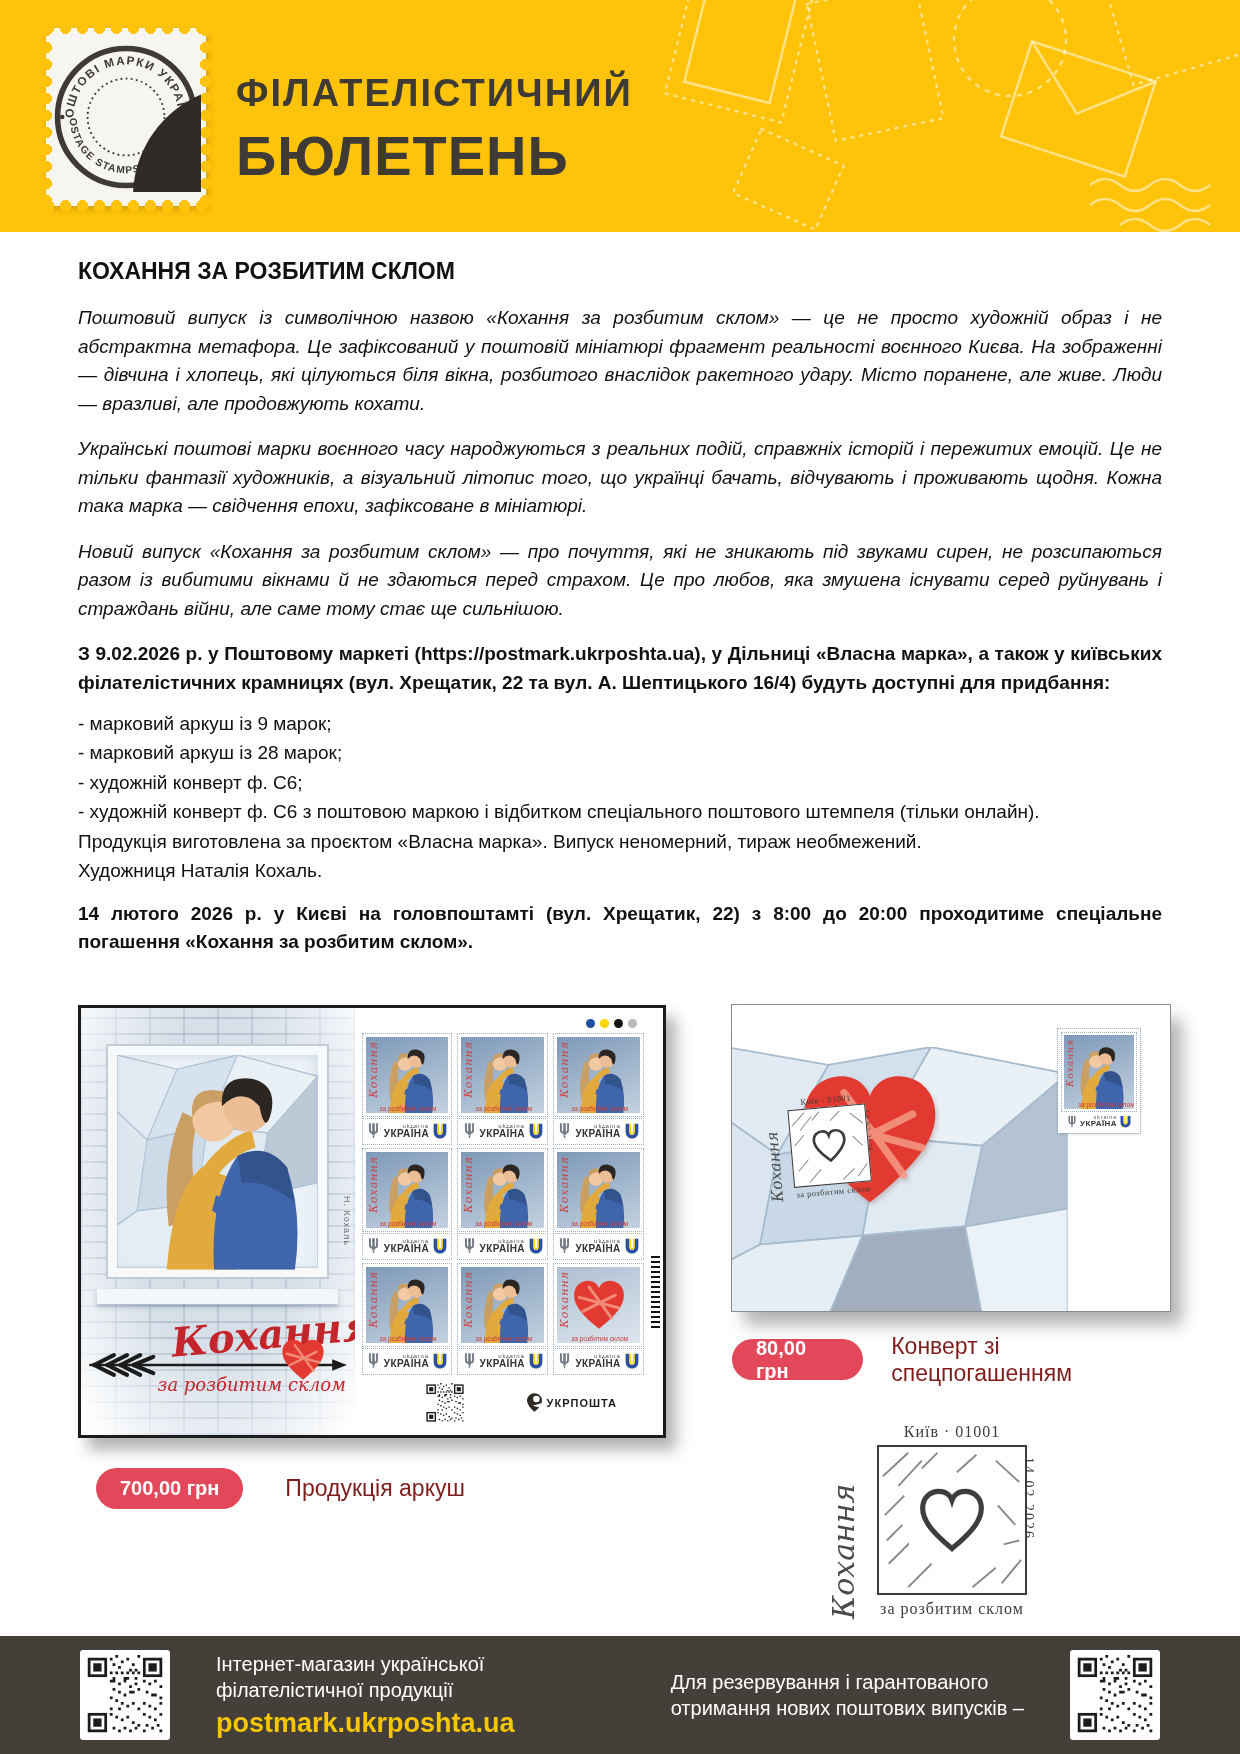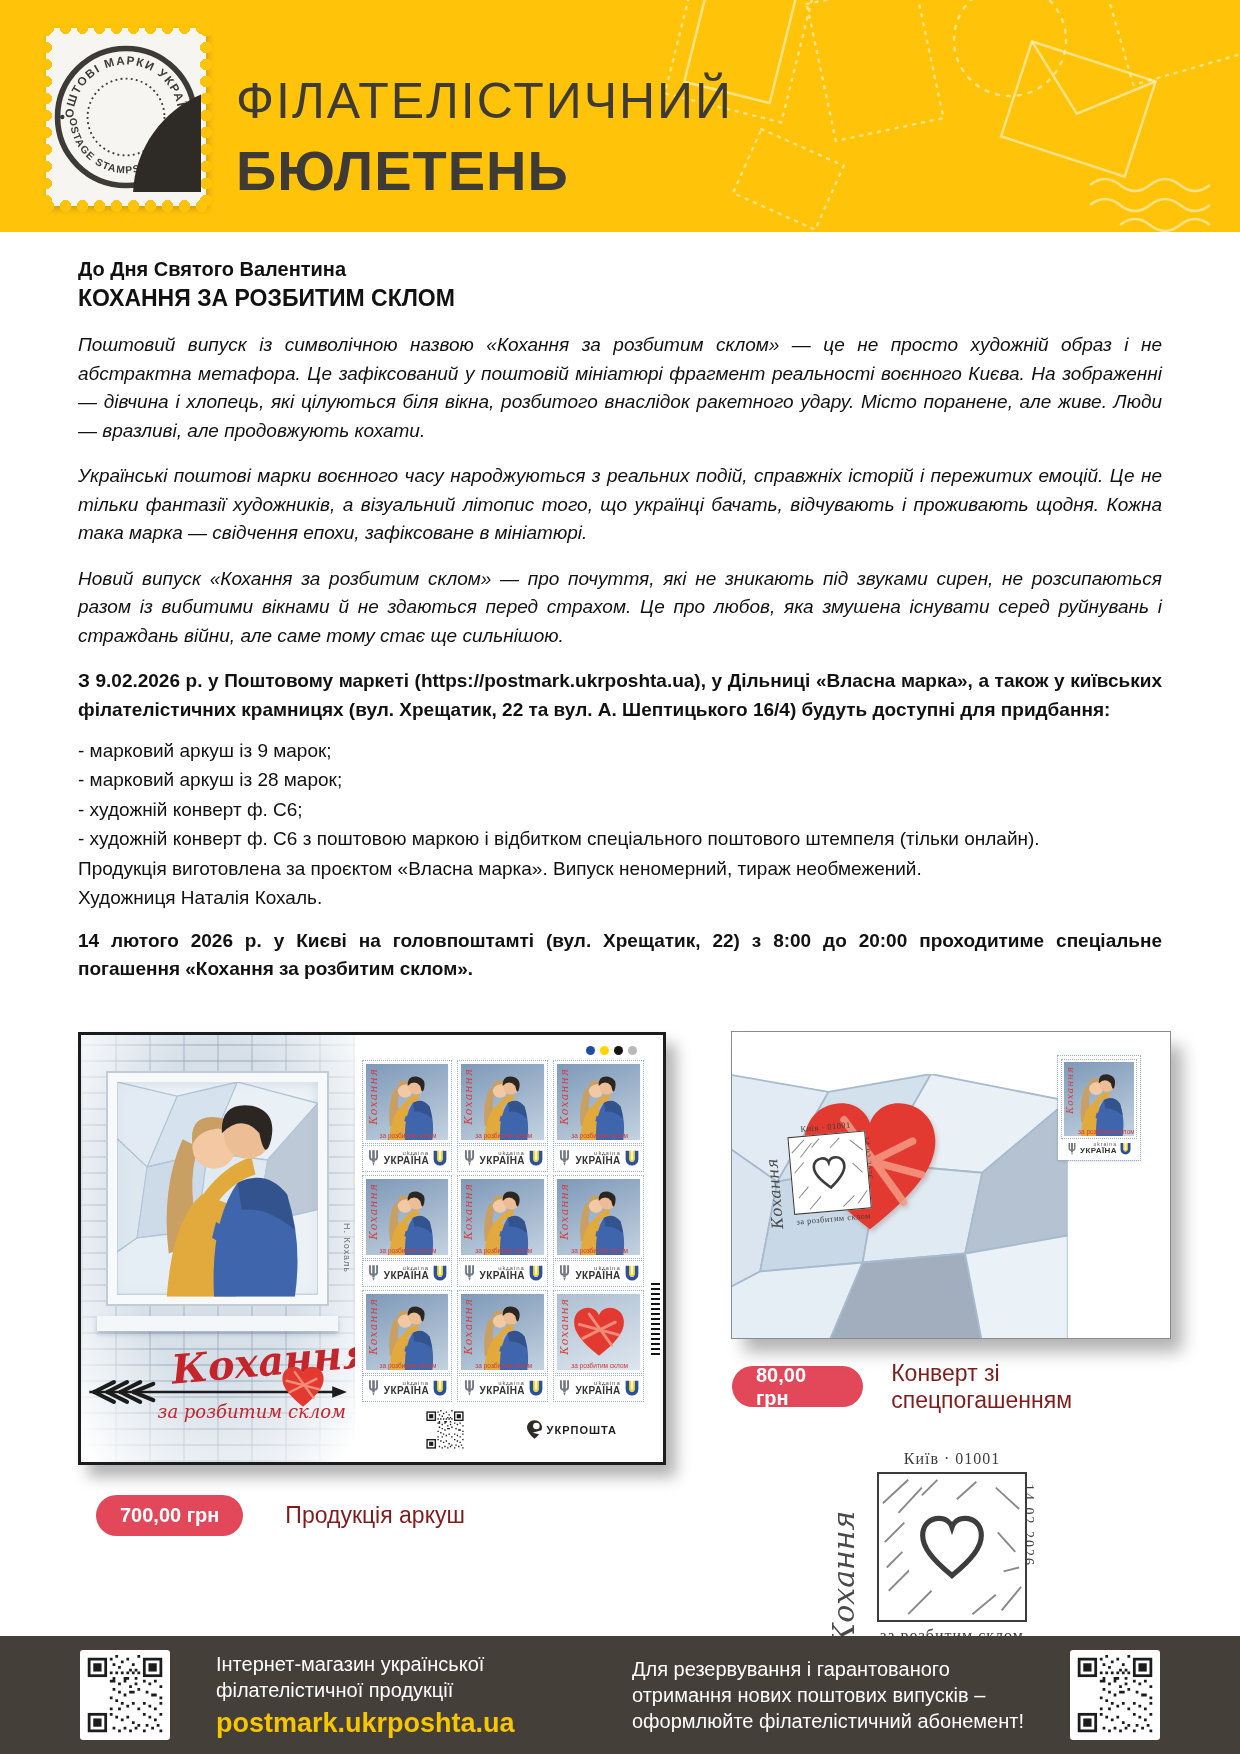--- a/index.html
+++ b/index.html
@@ -10,21 +10,21 @@
   .header{height:232px;background:#FFC40A;position:relative;overflow:hidden}
   .deco{position:absolute;right:0;top:0;height:232px;width:620px}
   .logo-stamp{position:absolute;left:46px;top:28px;width:160px;height:178px;background:#f6f5f2;box-shadow:2px 3px 7px rgba(0,0,0,.2)}
   .perf{position:absolute;background:radial-gradient(circle closest-side,#FFC40A 98%,transparent)}
   .perf.t{left:-6px;right:-6px;top:-6px;height:12px;background-size:17px 12px;background-repeat:repeat-x}
   .perf.b{left:-6px;right:-6px;bottom:-6px;height:12px;background-size:17px 12px;background-repeat:repeat-x}
   .perf.l{top:-6px;bottom:-6px;left:-6px;width:12px;background-size:12px 17px;background-repeat:repeat-y}
   .perf.r{top:-6px;bottom:-6px;right:-6px;width:12px;background-size:12px 17px;background-repeat:repeat-y}
   .seal{position:absolute;left:5px;top:14px;width:150px;height:150px}
   .masthead{position:absolute;left:236px;top:72px;color:#3E3A35}
-  .masthead .l1{font-size:50px;letter-spacing:2px;font-weight:400}
+  .masthead .l1{font-size:38px;letter-spacing:2px;font-weight:700}
   .masthead .l2{font-size:56px;letter-spacing:1px;font-weight:700;margin-top:8px}
 
   
   .main{padding:24px 78px 0}
   .kicker{font-size:20px;font-weight:700;line-height:1.35}
   .doc-title{font-size:23px;font-weight:700;margin-bottom:17px}
   p.body{font-size:19px;line-height:1.5;text-align:justify;margin-bottom:17px}
   .it{font-style:italic}
   .bd{font-weight:700}
   .plist p{font-size:19px;line-height:1.55;text-align:left;margin:0}
@@ -241,21 +241,20 @@
         </g>
     </svg>
   </div>
   <div class="masthead">
     <div class="l1">ФІЛАТЕЛІСТИЧНИЙ</div>
     <div class="l2">БЮЛЕТЕНЬ</div>
   </div>
 </header>
 
 <main class="main">
-  <p class="kicker">До Дня Святого Валентина</p>
   <h1 class="doc-title kicker doc-title" style="font-size:23px">КОХАННЯ ЗА РОЗБИТИМ СКЛОМ</h1>
 
   <p class="body it">Поштовий випуск із символічною назвою «Кохання за розбитим склом» — це не просто художній образ і не абстрактна метафора. Це зафіксований у поштовій мініатюрі фрагмент реальності воєнного Києва. На зображенні — дівчина і хлопець, які цілуються біля вікна, розбитого внаслідок ракетного удару. Місто поранене, але живе. Люди — вразливі, але продовжують кохати.</p>
   <p class="body it">Українські поштові марки воєнного часу народжуються з реальних подій, справжніх історій і пережитих емоцій. Це не тільки фантазії художників, а візуальний літопис того, що українці бачать, відчувають і проживають щодня. Кожна така марка — свідчення епохи, зафіксоване в мініатюрі.</p>
   <p class="body it">Новий випуск «Кохання за розбитим склом» — про почуття, які не зникають під звуками сирен, не розсипаються разом із вибитими вікнами й не здаються перед страхом. Це про любов, яка змушена існувати серед руйнувань і страждань війни, але саме тому стає ще сильнішою.</p>
 
   <p class="body bd" style="margin-bottom:12px">З 9.02.2026 р. у Поштовому маркеті (https://postmark.ukrposhta.ua), у Дільниці «Власна марка», а також у київських філателістичних крамницях (вул. Хрещатик, 22 та вул. А. Шептицького 16/4) будуть доступні для придбання:</p>
 
   <div class="plist">
     <p>- марковий аркуш із 9 марок;</p>
@@ -603,19 +602,18 @@
     <div class="f-text">
       <div class="f-line">Інтернет-магазин української</div>
       <div class="f-line">філателістичної продукції</div>
       <a class="f-link" href="#">postmark.ukrposhta.ua</a>
     </div>
   </div>
   <div class="f-group">
     <div class="f-text">
       <div class="f-line">Для резервування і гарантованого</div>
       <div class="f-line">отримання нових поштових випусків –</div>
-      <div class="f-line">оформлюйте філателістичний абонемент!</div>
     </div>
     <svg class="f-qr">
         <use href="#qr"></use>
       </svg>
   </div>
 </footer>
 
 </body></html>

